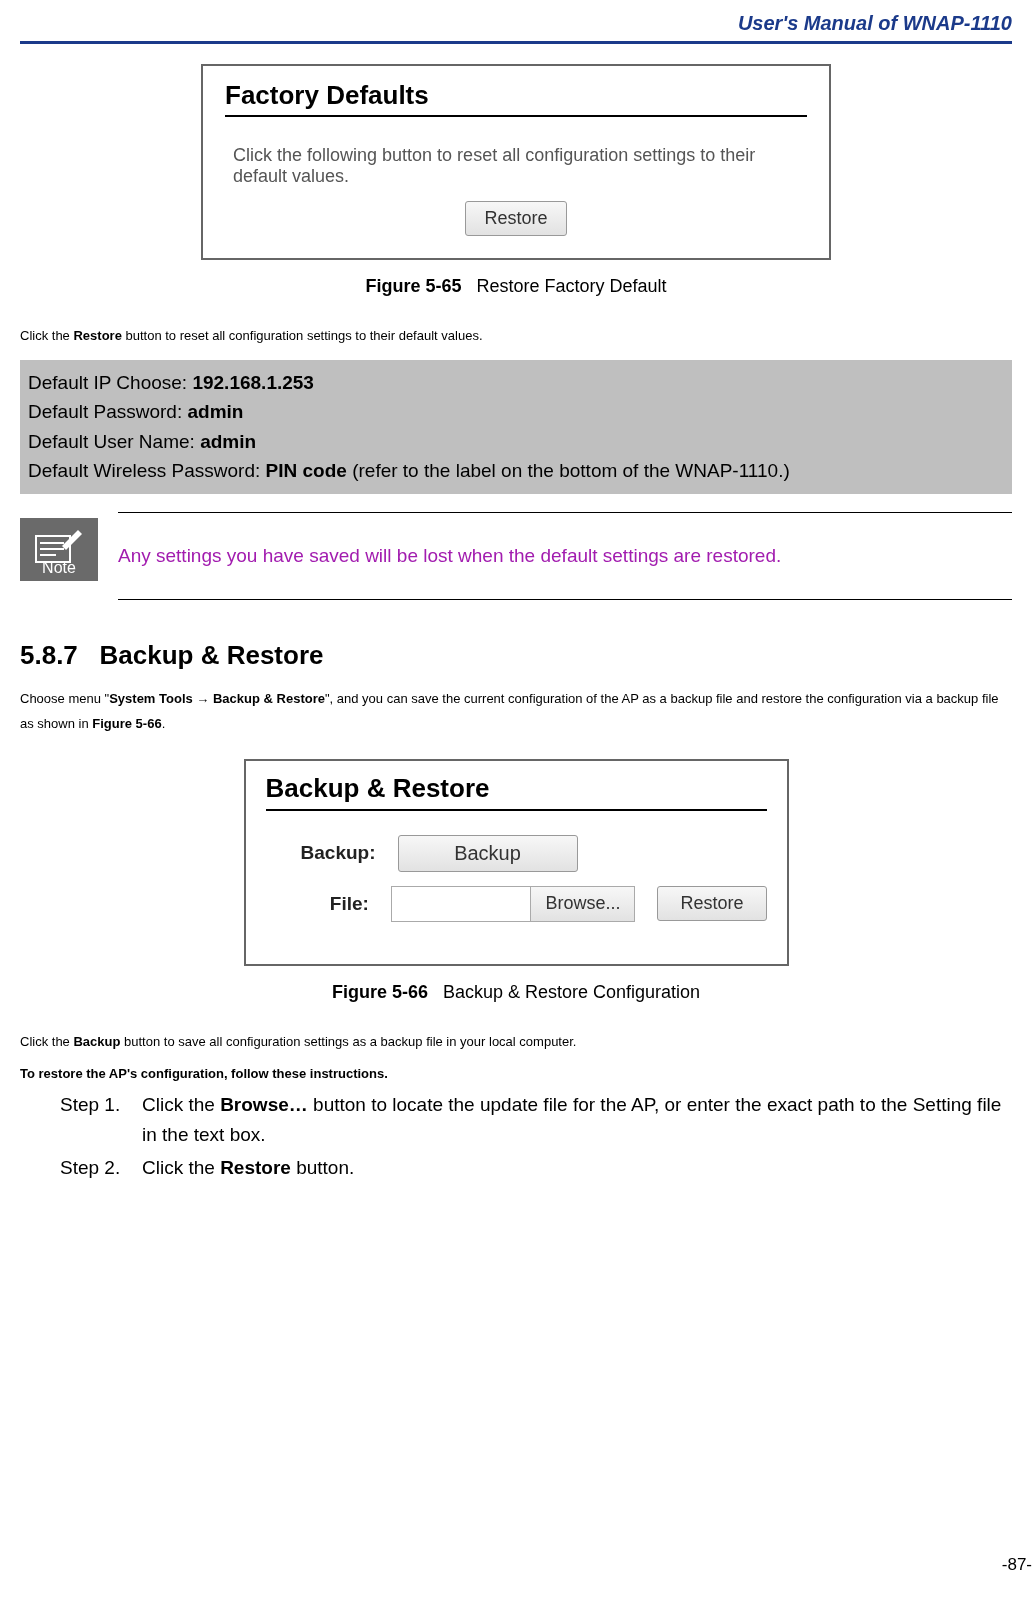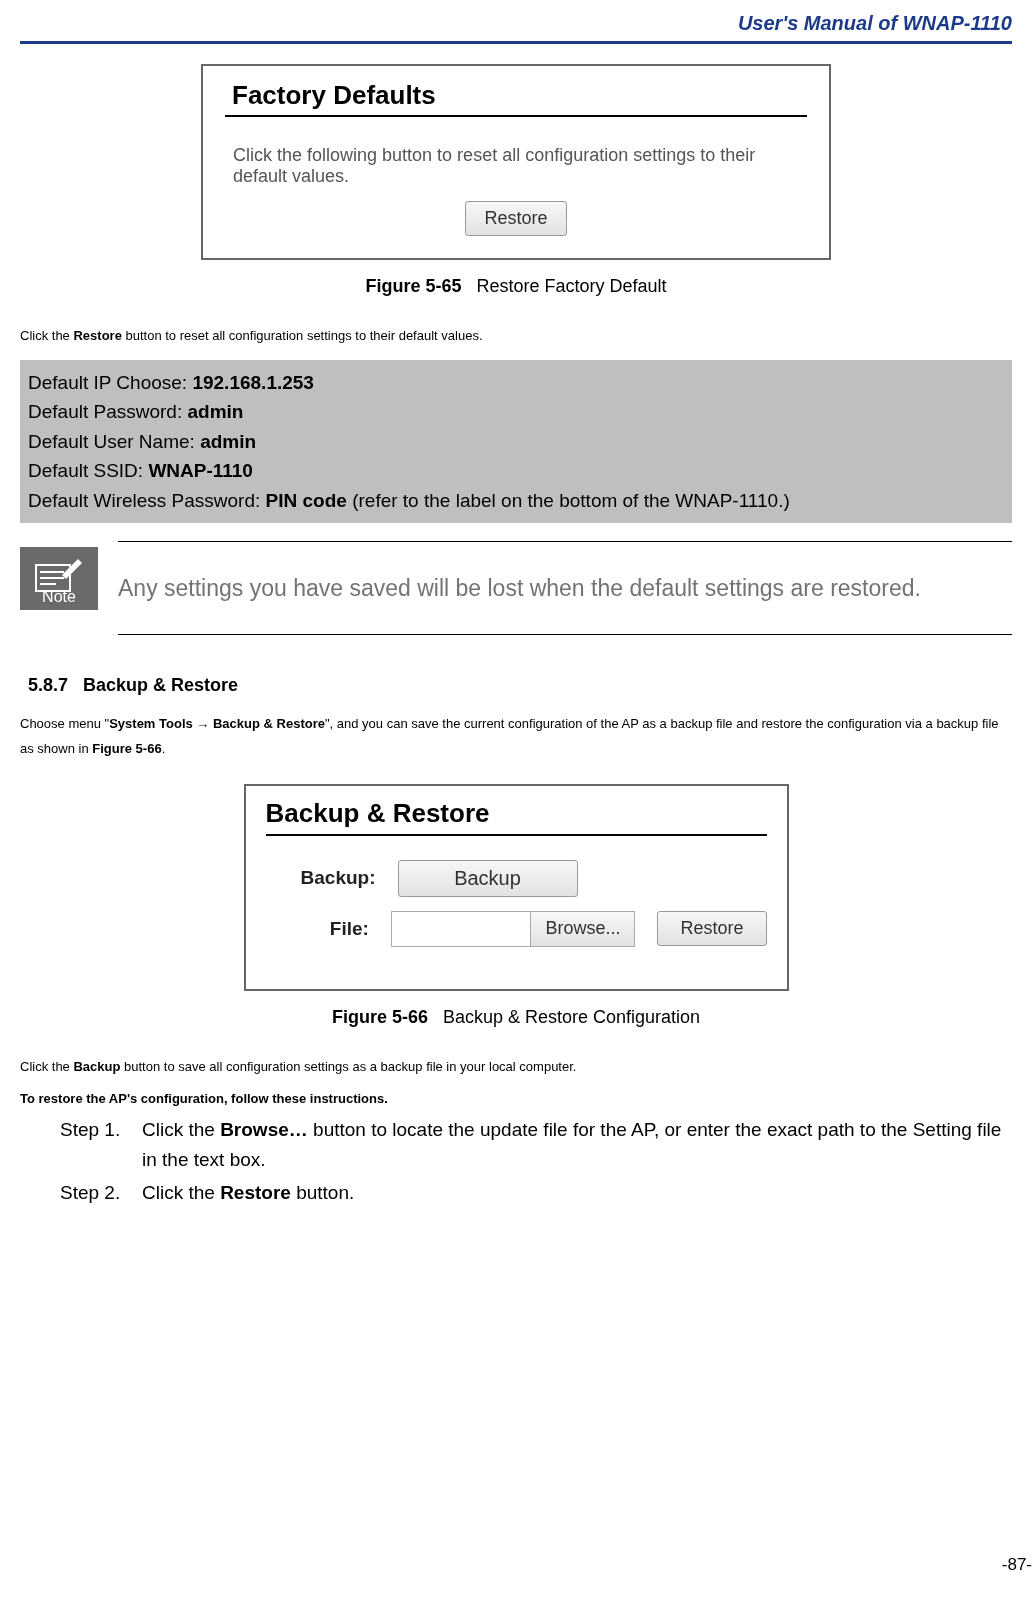--- a/index.html
+++ b/index.html
@@ -30,21 +30,20 @@
       width: 630px;
       margin: 0 auto 10px auto;
       border: 2px solid #666;
       background: #fff;
       padding: 14px 22px 22px 22px;
     }
     .fig1-title {
       font-weight: bold;
       font-size: 26px;
       margin-bottom: 4px;
-      margin-left: 7px;
     }
     .fig1-rule {
       border: none;
       border-top: 2px solid #000;
       margin-bottom: 28px;
     }
     .fig1-text {
       color: #555;
       font-size: 18px;
       margin-bottom: 14px;
@@ -114,28 +113,28 @@
       border: none;
       border-top: 1px solid #000;
       margin: 0 0 30px 0;
     }
     .note-hr2 {
       border: none;
       border-top: 1px solid #000;
       margin: 30px 0 0 0;
     }
     .note-text {
-      color: #737373;
-      font-size: 23px;
+      color: #a21caf;
+      font-size: 19px;
       line-height:1.4;
     }
     .section-heading {
       font-weight: bold;
-      font-size: 18px;
-      margin: 10px 0 16px 8px;
+      font-size: 26px;
+      margin: 10px 0 16px 0;
     }
     .figure-box-2 {
       width: 545px;
       margin: 22px auto 10px auto;
       border: 2px solid #666;
       background: #fff;
       padding: 12px 20px 28px 20px;
     }
     .fig2-title {
       font-weight: bold;
@@ -217,21 +216,20 @@
 </div>
 
 <p class="para">
   <span>Click the </span><strong>Restore</strong><span> button to reset all configuration settings to their default values.</span>
 </p>
 
 <div class="defaults-box">
   <div><span>Default IP Choose: </span><strong>192.168.1.253</strong></div>
   <div><span>Default Password: </span><strong>admin</strong></div>
   <div><span>Default User Name: </span><strong>admin</strong></div>
-  <div><span>Default SSID: </span><strong>WNAP-1110</strong></div>
   <div><span>Default Wireless Password: </span><strong>PIN code</strong><span> (refer to the label on the bottom of the WNAP-1110.)</span></div>
 </div>
 
 <div class="note-block">
   <div class="note-icon">
     <svg viewBox="0 0 54 40">
       <rect x="4" y="10" width="34" height="26" fill="none" stroke="#fff" stroke-width="2"></rect>
       <line x1="8" y1="17" x2="32" y2="17" stroke="#fff" stroke-width="2"></line>
       <line x1="8" y1="23" x2="32" y2="23" stroke="#fff" stroke-width="2"></line>
       <line x1="8" y1="29" x2="24" y2="29" stroke="#fff" stroke-width="2"></line>

